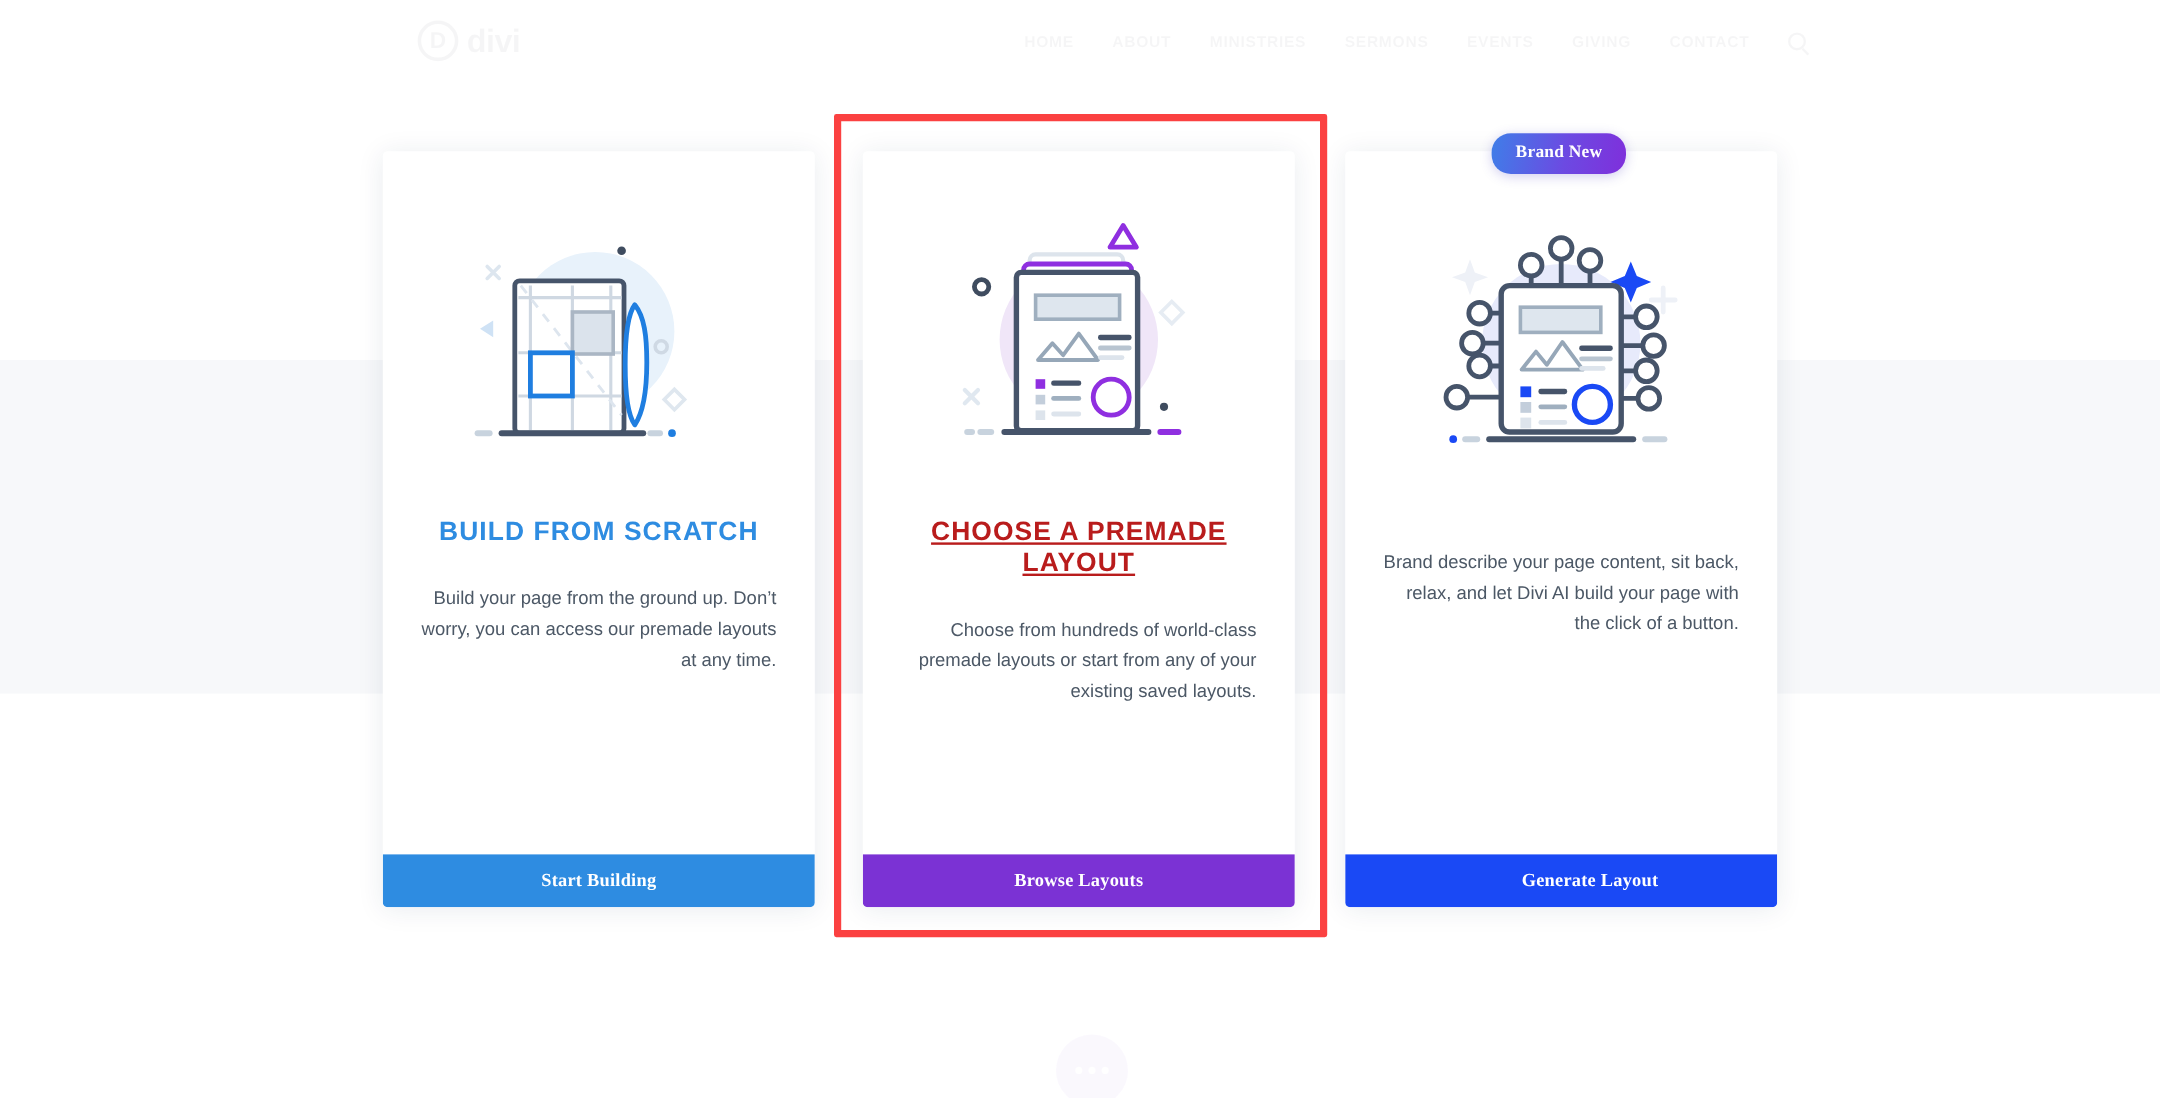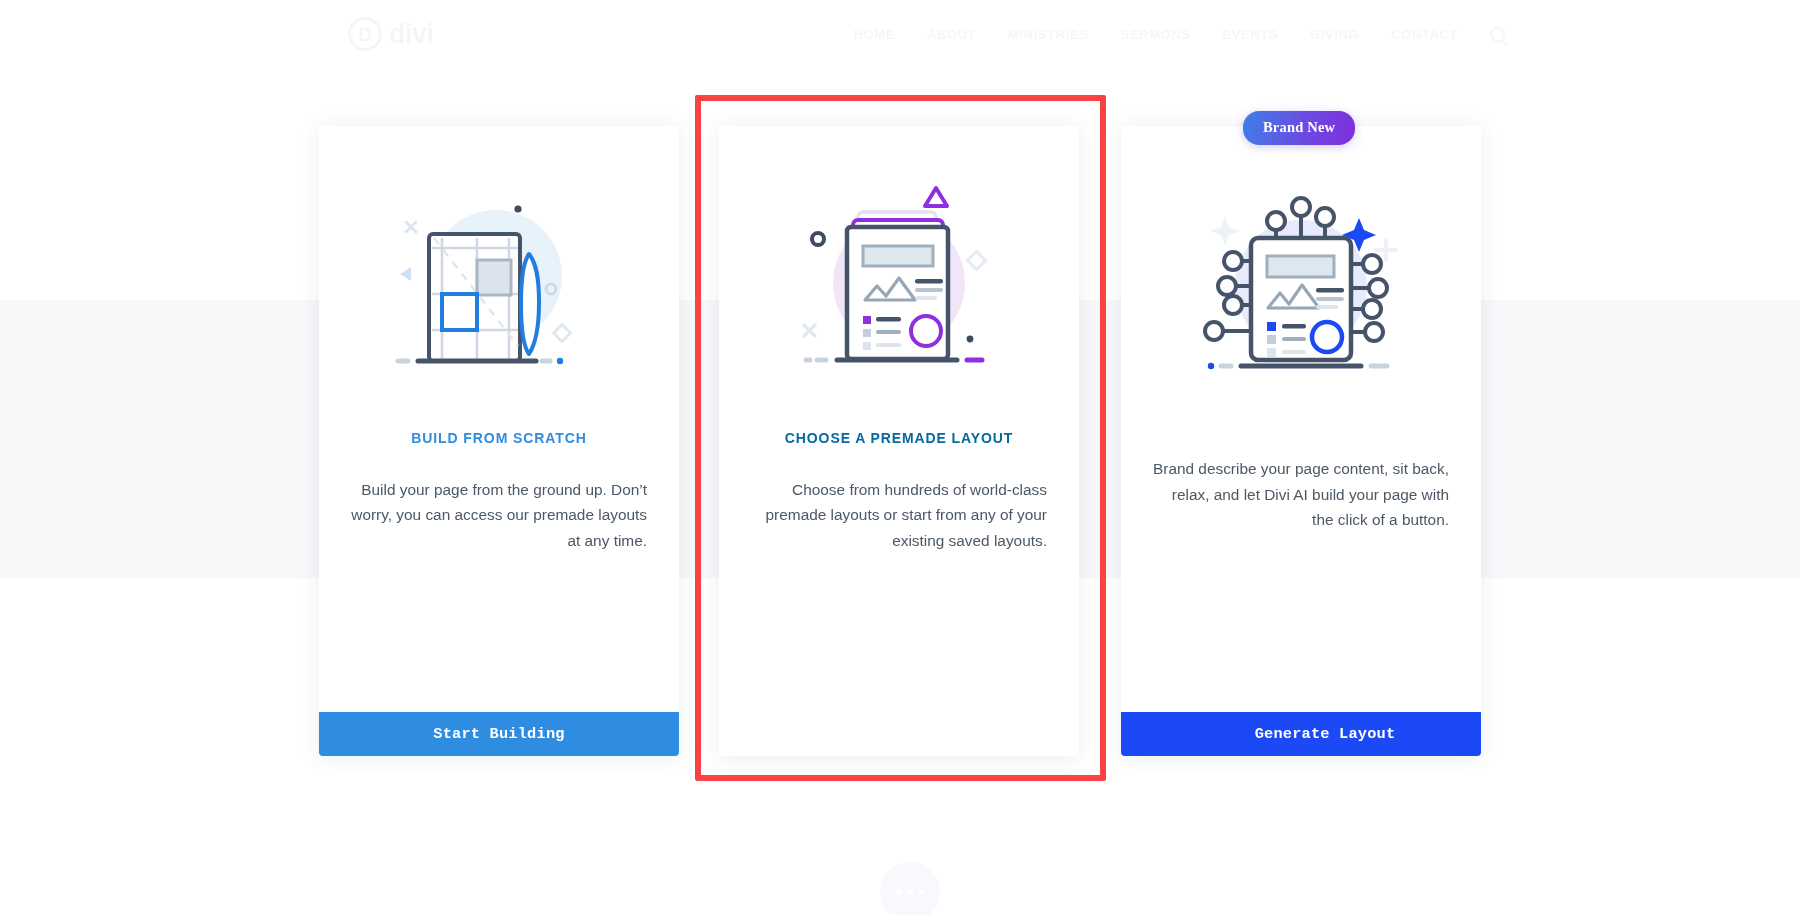--- a/index.html
+++ b/index.html
@@ -134,49 +134,49 @@
   .card-illustration {
     height: 300px;
     display: flex;
     align-items: center;
     justify-content: center;
     flex: none;
   }
 
   .card-title {
     text-align: center;
-    font-size: 14px;
+    font-size: 22px;
     font-weight: 700;
     letter-spacing: 0.9px;
     line-height: 1.2;
     padding: 0 18px;
     margin-top: 4px;
   }
   .title-scratch { color: #2e8ce1; }
-  .title-premade { color: #0369a1; }
+  .title-premade { color: #b91c1c; text-decoration: underline; }
   .title-ai      { color: #1a49f5; }
 
   .card-desc {
     text-align: right;
     font-size: 15.4px;
     line-height: 1.66;
     color: #4c5866;
     padding: 0 32px;
     margin-top: 30px;
   }
 
   .card-cta {
     margin-top: auto;
     height: 44px;
     width: 100%;
     border: none;
     color: #ffffff;
     font-size: 15.3px;
     font-weight: 700;
-    font-family: Liberation Mono, monospace;
+    font-family: Liberation Serif, serif;
     cursor: pointer;
     letter-spacing: 0.2px;
   }
   .cta-scratch { background: #2e8ce1; }
   .cta-premade { background: #7b32d4; }
   .cta-ai      { background: #1a49f5; padding-left: 48px; }
 
   
   .badge {
     position: absolute;
@@ -324,20 +324,21 @@
           <circle cx="142" cy="155" r="15" fill="none" stroke="#8f2fe0" stroke-width="4"></circle>
 
           <path d="M53 184 L173 184" stroke="#46546a" stroke-width="5" stroke-linecap="round"></path>
           <path d="M33 184 L42 184" stroke="#c8d3de" stroke-width="5" stroke-linecap="round"></path>
           <path d="M22 184 L26 184" stroke="#c8d3de" stroke-width="5" stroke-linecap="round"></path>
           <path d="M183 184 L198 184" stroke="#8f2fe0" stroke-width="5" stroke-linecap="round"></path>
         </svg>
       </div>
       <h3 class="card-title title-premade">CHOOSE A PREMADE LAYOUT</h3>
       <p class="card-desc">Choose from hundreds of world-class premade layouts or start from any of your existing saved layouts.</p>
+      <button class="card-cta cta-premade">Browse Layouts</button>
     </div>
 
     <div class="card card-ai">
       <div class="card-illustration">
         <svg width="236" height="200" viewBox="0 0 236 200">
           <circle cx="118" cy="110" r="66" fill="#e7eafb"></circle>
 
           <path d="M42 40 l4 11 11 4 -11 4 -4 11 -4 -11 -11 -4 11 -4 z" fill="#eef1f7"></path>
           <path d="M176 42 l5 12 12 5 -12 5 -5 12 -5 -12 -12 -5 12 -5 z" fill="#1a49f5"></path>
           <path d="M203 64 l0 20 M193 74 l20 0" stroke="#eef1f7" stroke-width="4" stroke-linecap="round"></path>

